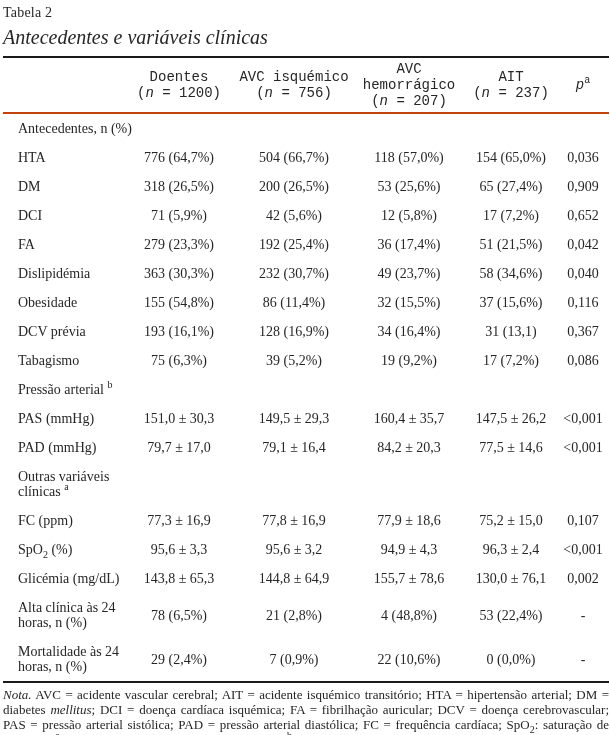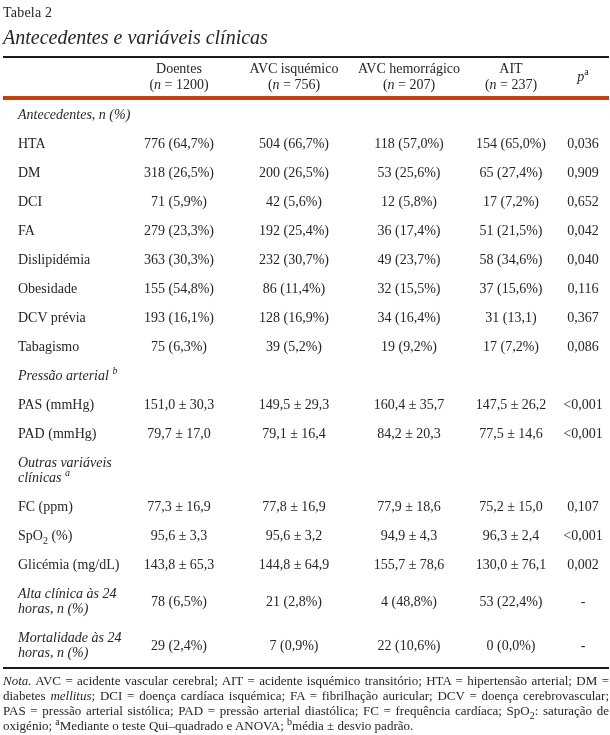--- a/index.html
+++ b/index.html
@@ -14,21 +14,21 @@
   .caption { font-style:italic; font-size:20px; line-height:19px; margin-top:5px; }
 
   table {
     width:606px;
     margin-top:9px;
     border-collapse:collapse;
     border-top:2px solid #1a1a1a;
     border-bottom:2px solid #1a1a1a;
     table-layout:fixed;
   }
-  thead tr { border-bottom:4px solid #c2410c; }
+  thead tr { border-bottom:2px solid #c2410c;font-family:Liberation Mono, monospace; }
   th {
     font-weight:normal;
     font-size:14px;
     line-height:16px;
     text-align:center;
     vertical-align:middle;
     padding:3px 0;
   }
   col.c-label { width:120px; }
   col.c-1 { width:112px; }
@@ -42,21 +42,21 @@
     line-height:15px;
     text-align:center;
     vertical-align:middle;
     padding:7px 0;
   }
   td.label {
     text-align:left;
     padding-left:15px;
     white-space:nowrap;
   }
-  td.it { font-style:italic; }
+  td.it { }
   sup { font-size:10px; line-height:0; vertical-align:super; }
   sub { font-size:10px; line-height:0; vertical-align:sub; }
 
   .note {
     width:606px;
     margin-top:4px;
     font-size:13px;
     line-height:15px;
     text-align:justify;
   }

